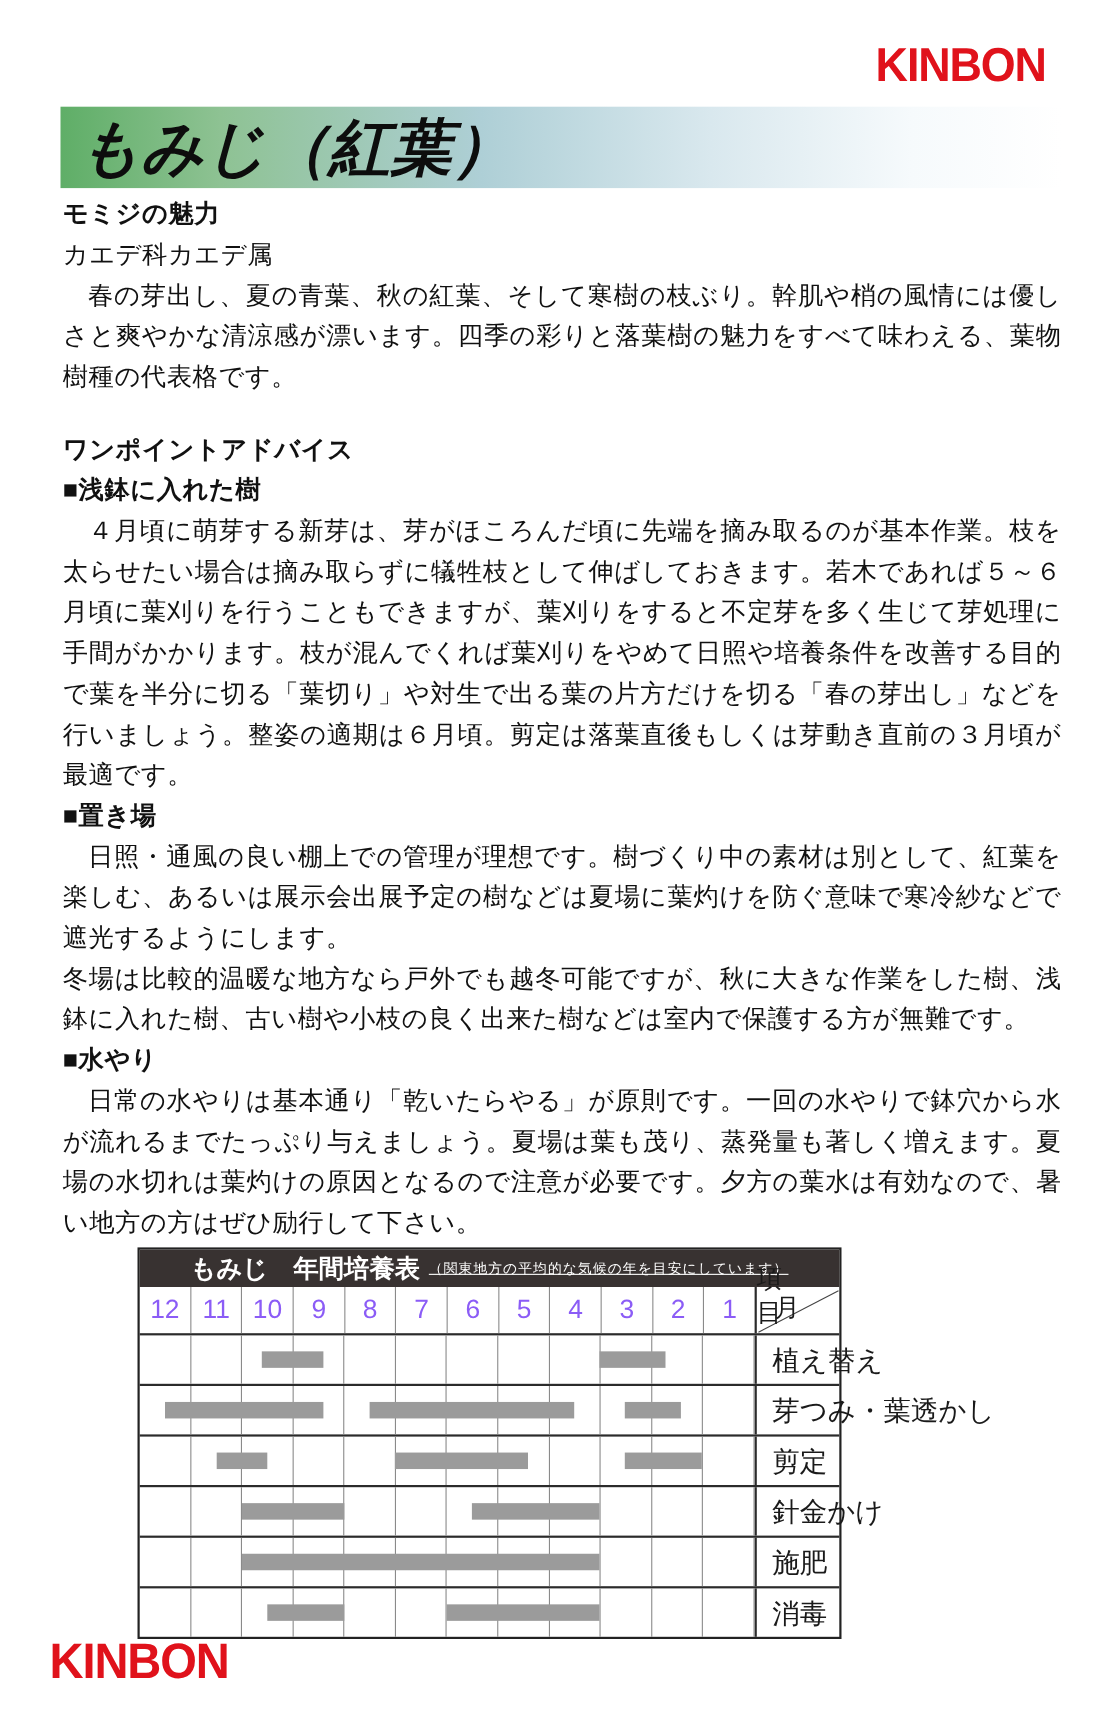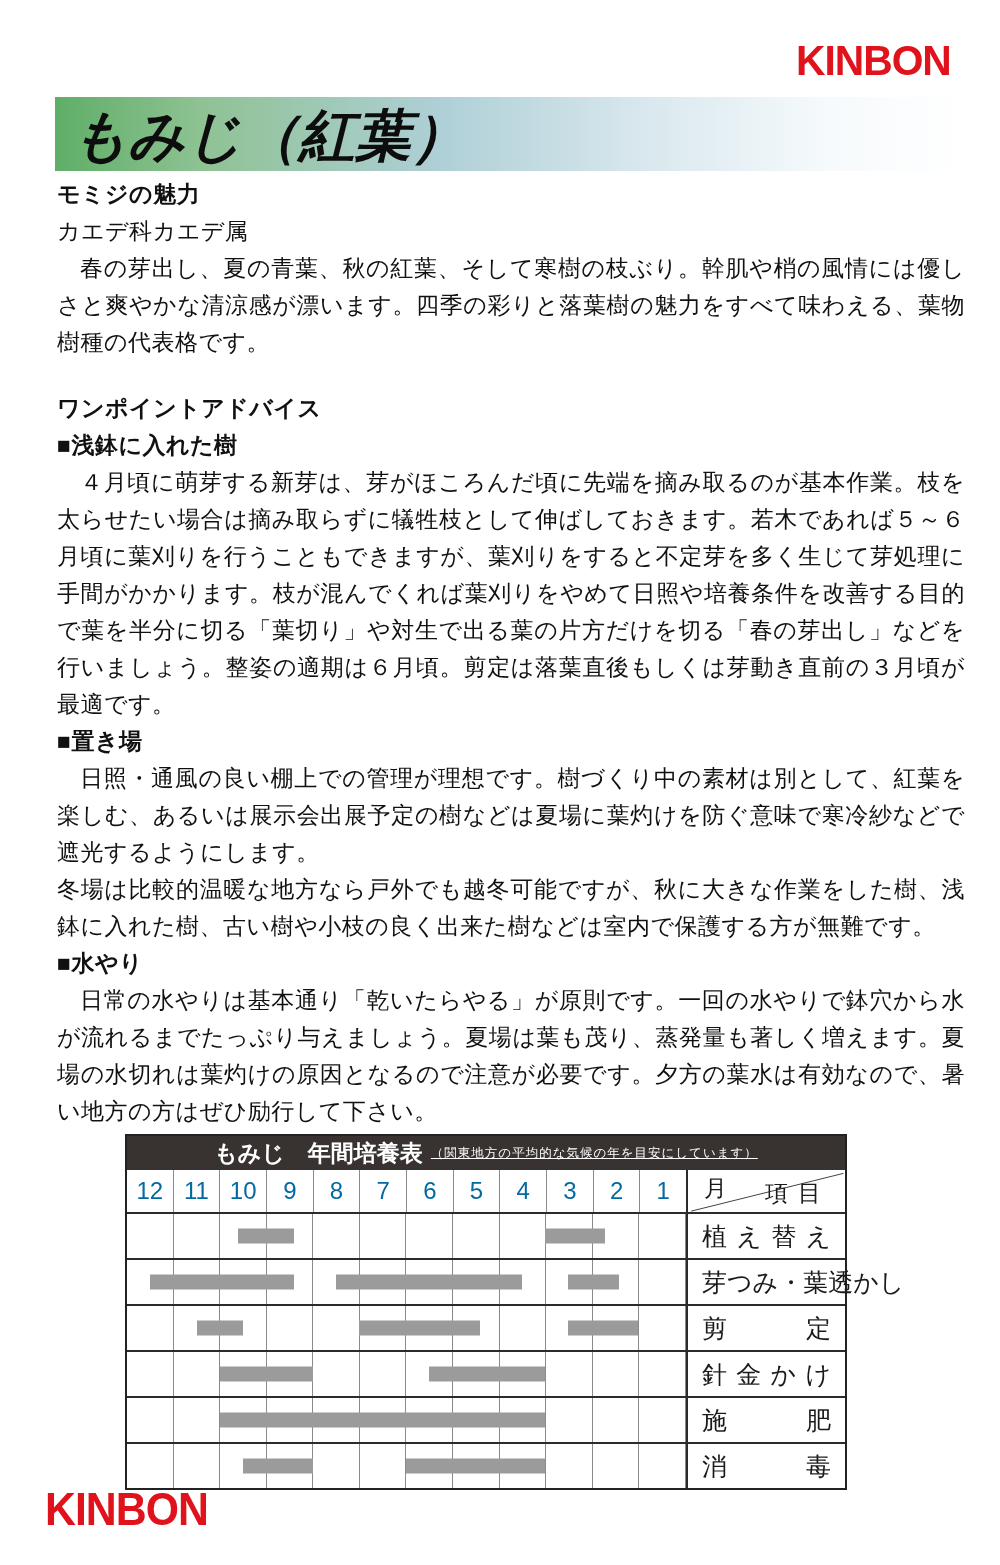--- a/index.html
+++ b/index.html
@@ -22,33 +22,33 @@
   
   #content{position:absolute;left:57px;top:176px;width:908px;
            font-size:23px;line-height:37px;letter-spacing:.5px;
            text-align:justify;word-break:break-all;}
   .h-bold{font-weight:bold;}
   .para{margin:0;}
   .para.indent{text-indent:1em;}
   .gap-before{margin-top:29px;}
 
   
-  #gantt{position:absolute;left:125px;top:1134px;width:722px;border:2px solid #222;
+  #gantt{position:absolute;left:125px;top:1134px;width:640px;border:2px solid #222;
          box-sizing:border-box;background:#fff;}
   #gantt-titlebar{height:34px;background:#383231;color:#fff;display:flex;align-items:center;
                   justify-content:center;gap:8px;}
   #gantt-title{font-family:"DejaVu Serif","Liberation Serif",serif;font-weight:bold;font-size:23px;}
   #gantt-subtitle{font-size:12.5px;letter-spacing:1px;text-decoration:underline;}
   .g-row{display:flex;border-top:2px solid #2b2b2b;height:44px;}
   .g-row.month-row{height:42px;border-top:none;}
   .g-months{position:relative;width:559px;display:flex;box-sizing:border-box;flex:none;}
   .g-cell{flex:1;border-right:1px solid #8a8a8a;}
   .g-cell:last-child{border-right:none;}
   .m-cell{flex:1;border-right:1px solid #8a8a8a;display:flex;align-items:center;justify-content:center;
-          font-size:24px;color:#0369a1;}
+          font-size:24px;color:#8b5cf6;}
   .m-cell:last-child{border-right:none;}
   .g-label{flex:1;border-left:2px solid #2b2b2b;display:flex;align-items:center;
            justify-content:space-between;padding:0 14px;
            font-family:"DejaVu Serif","Liberation Serif",serif;font-size:25px;color:#1a1a1a;}
   .g-corner{flex:1;border-left:2px solid #2b2b2b;position:relative;
             font-family:"DejaVu Serif","Liberation Serif",serif;font-size:23px;color:#1a1a1a;}
   .g-corner .tl{position:absolute;left:16px;top:3px;}
   .g-corner .br{position:absolute;right:14px;bottom:3px;letter-spacing:10px;margin-top:24px;}
   .g-corner svg{position:absolute;left:0;top:0;width:100%;height:100%;}
   .bar{position:absolute;top:50%;transform:translateY(-50%);height:15px;}

